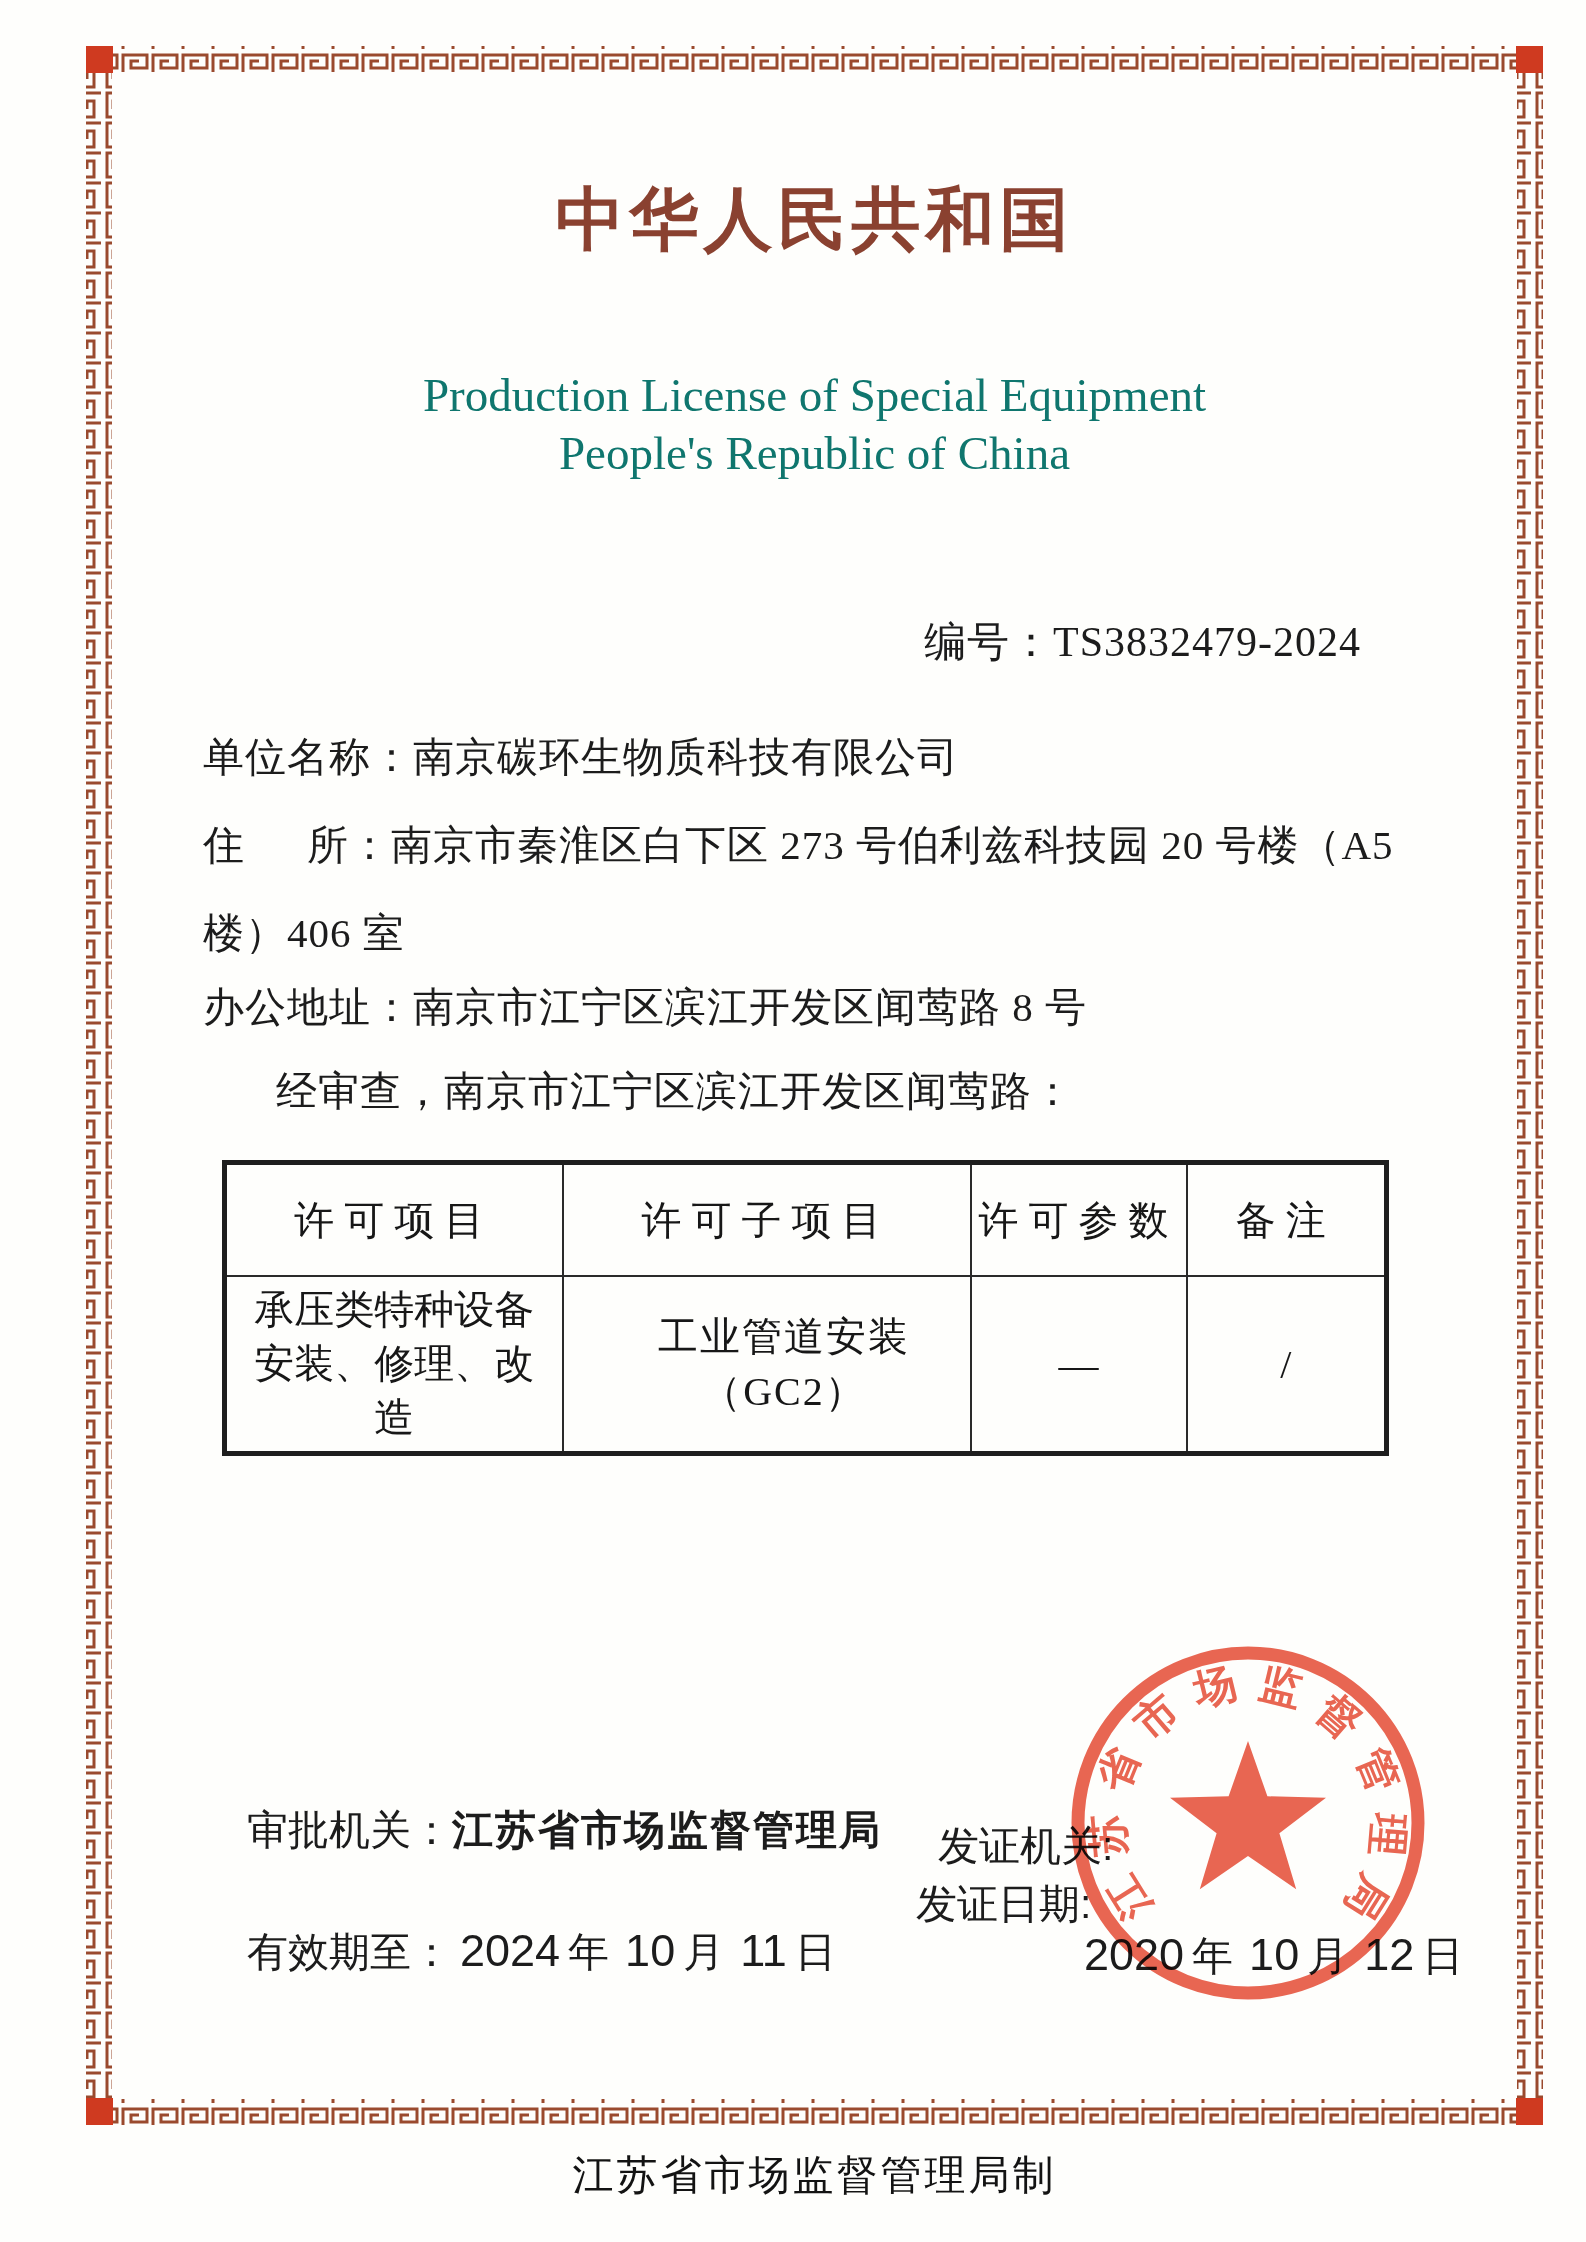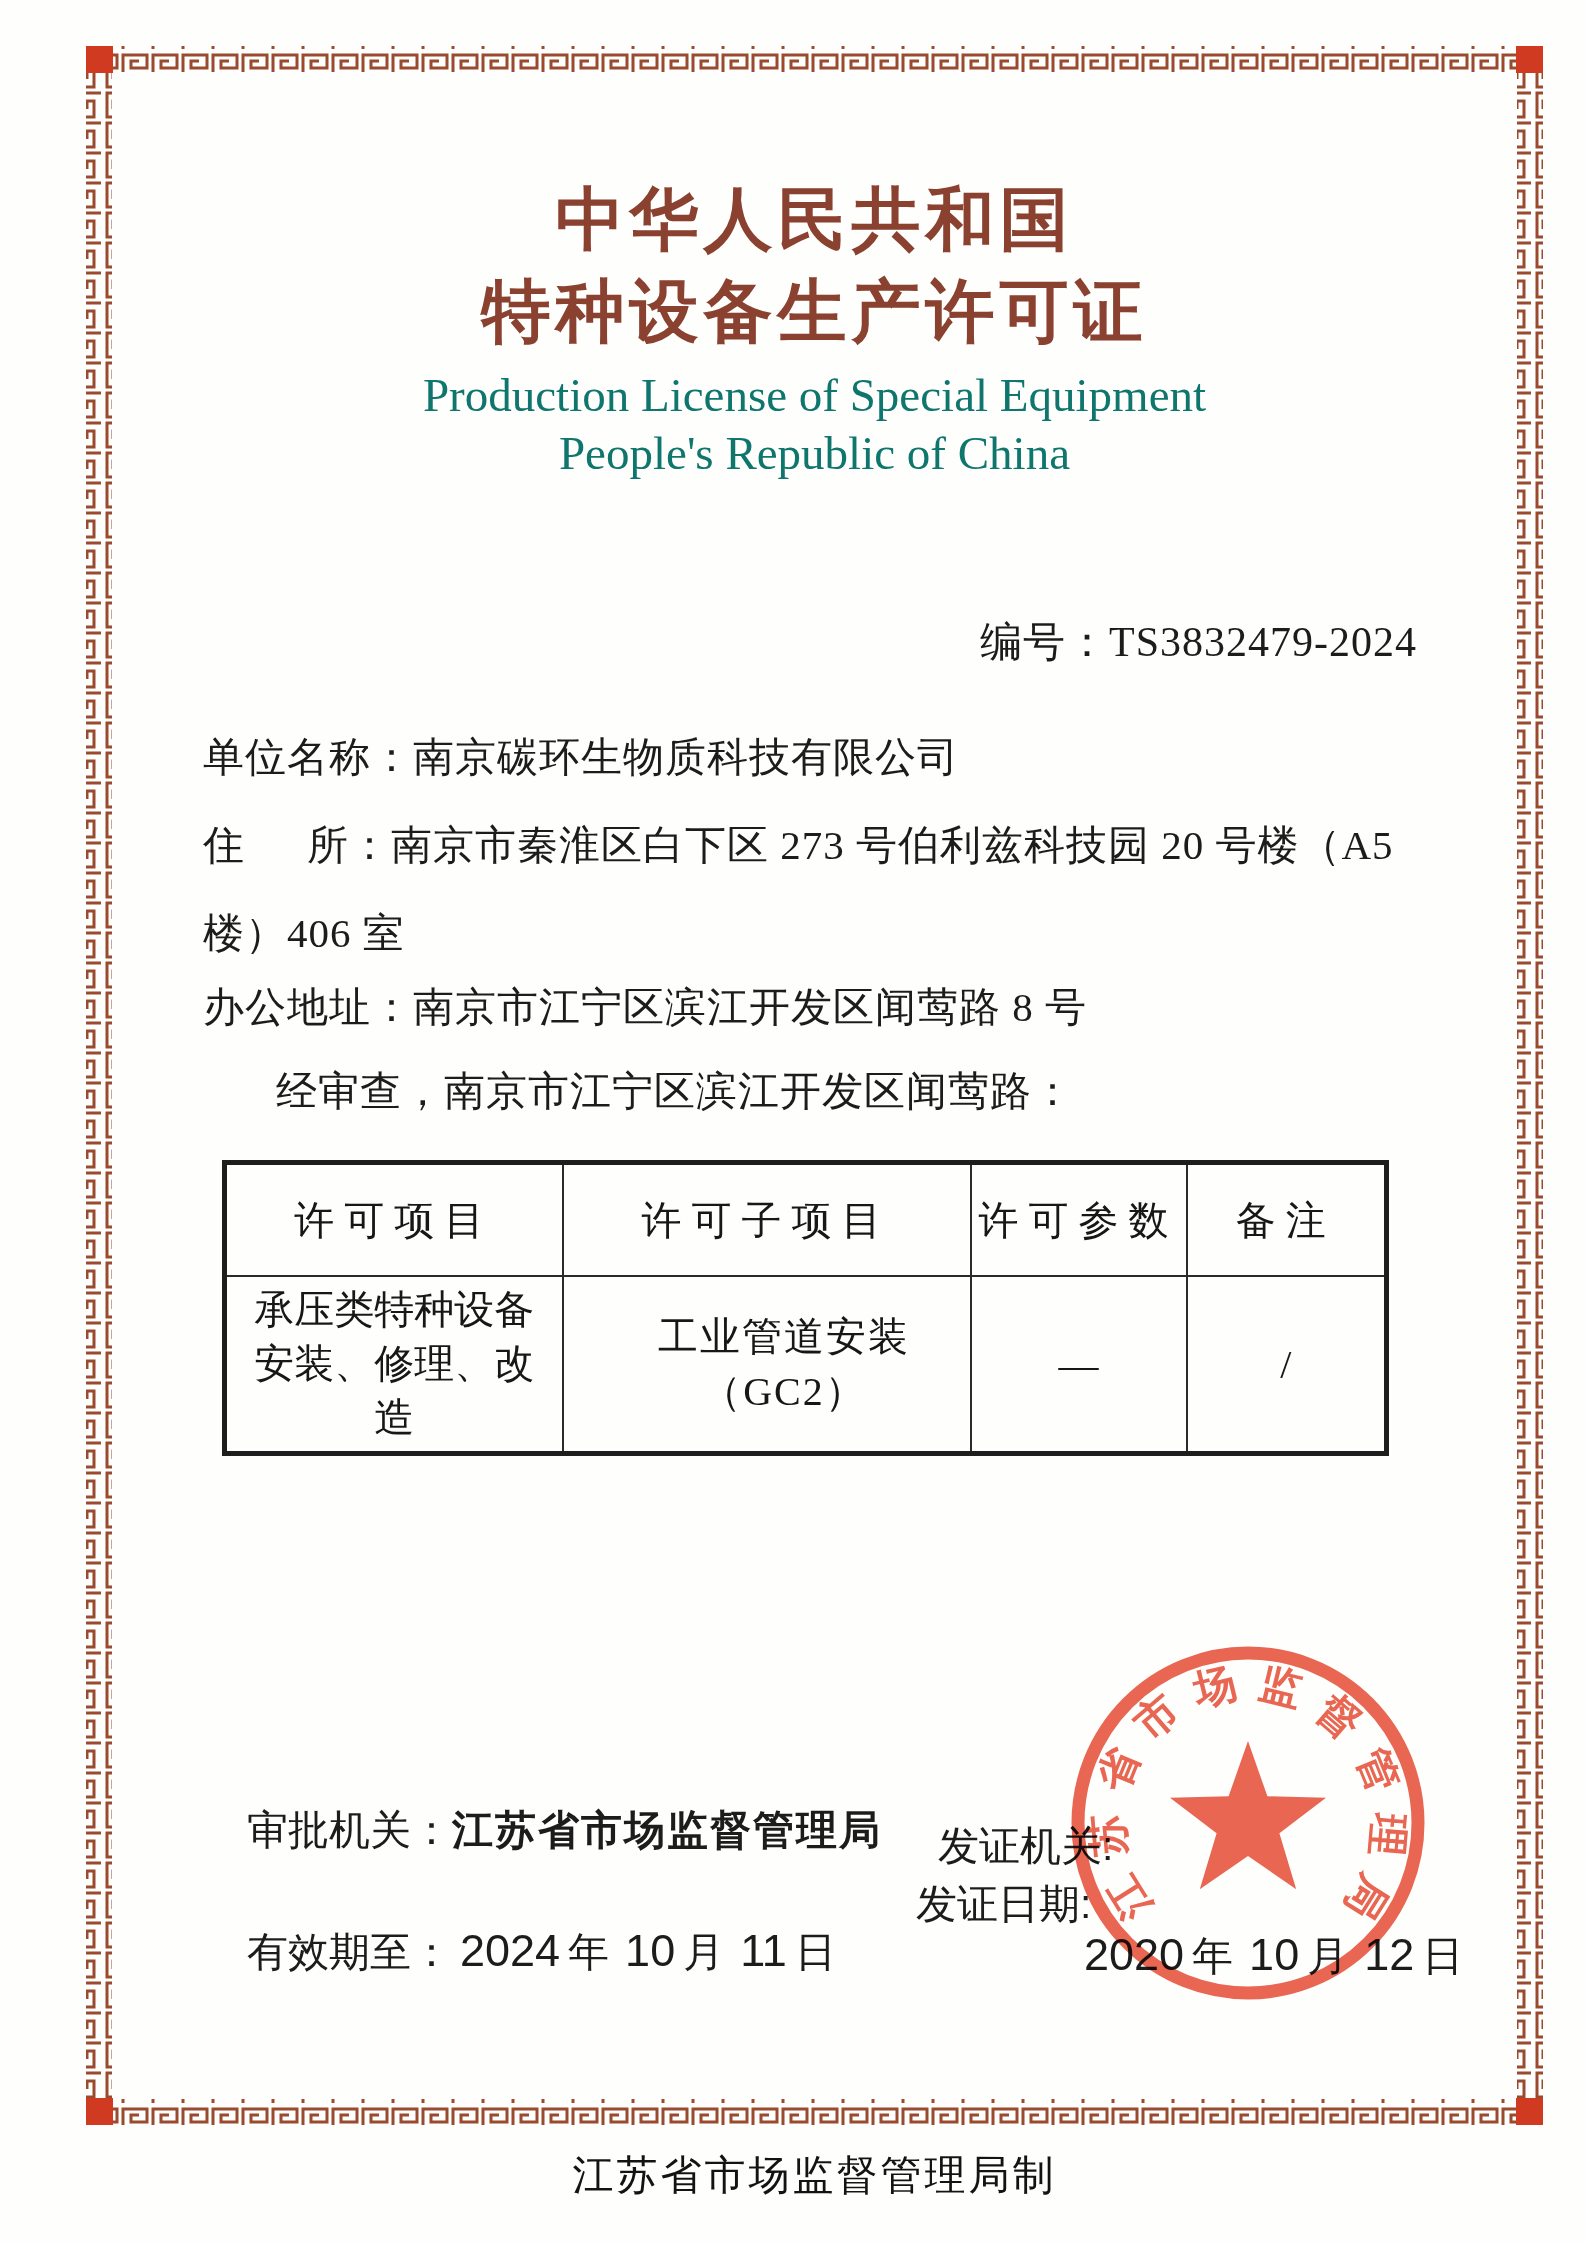--- a/index.html
+++ b/index.html
@@ -13,21 +13,21 @@
 
   
   .title-cn { font-weight:bold; color:#8a4130; font-size:69px; letter-spacing:5px; line-height:1; }
   .t-cn1 { top:186px; }
   .t-cn2 { top:278px; }
   .title-en { font-size:47px; color:#0f766e; line-height:1; }
   .t-en1 { top:372px; }
   .t-en2 { top:430px; }
 
   
-  .license-no { left:980px; top:614px; font-size:42px; letter-spacing:1px; }
+  .license-no { left:924px; top:614px; font-size:42px; letter-spacing:1px; }
 
   
   .info-line { font-size:41px; line-height:1.25; letter-spacing:1px; }
   .l-company   { left:203px; top:732px; }
   .l-residence { left:203px; top:820px; }
   .l-residence2{ left:203px; top:908px; }
   .l-office    { left:203px; top:982px; }
   .l-note      { left:276px; top:1066px; }
   .gap-label { display:inline-block; margin-right:62px; }
 
@@ -83,21 +83,20 @@
     <rect x="86" y="2099" width="1457" height="26" fill="url(#mh)"></rect>
     <rect x="86" y="46" width="26" height="2079" fill="url(#mv)"></rect>
     <rect x="1517" y="46" width="26" height="2079" fill="url(#mv)"></rect>
     <rect x="86" y="46" width="27" height="27" fill="#cf3a20"></rect>
     <rect x="1516" y="46" width="27" height="27" fill="#cf3a20"></rect>
     <rect x="86" y="2098" width="27" height="27" fill="#cf3a20"></rect>
     <rect x="1516" y="2098" width="27" height="27" fill="#cf3a20"></rect>
   </svg>
 
   <div class="abs centered title-cn t-cn1">中华人民共和国</div>
-  <div class="abs centered title-cn t-cn2">特种设备生产许可证</div>
   <div class="abs centered title-en t-en1">Production License of Special Equipment</div>
   <div class="abs centered title-en t-en2">People's Republic of China</div>
 
   <div class="abs license-no">
     <span>编号：</span><span>TS3832479-2024</span>
   </div>
 
   <div class="abs info-line l-company">
     <span>单位名称：</span><span>南京碳环生物质科技有限公司</span>
   </div>

